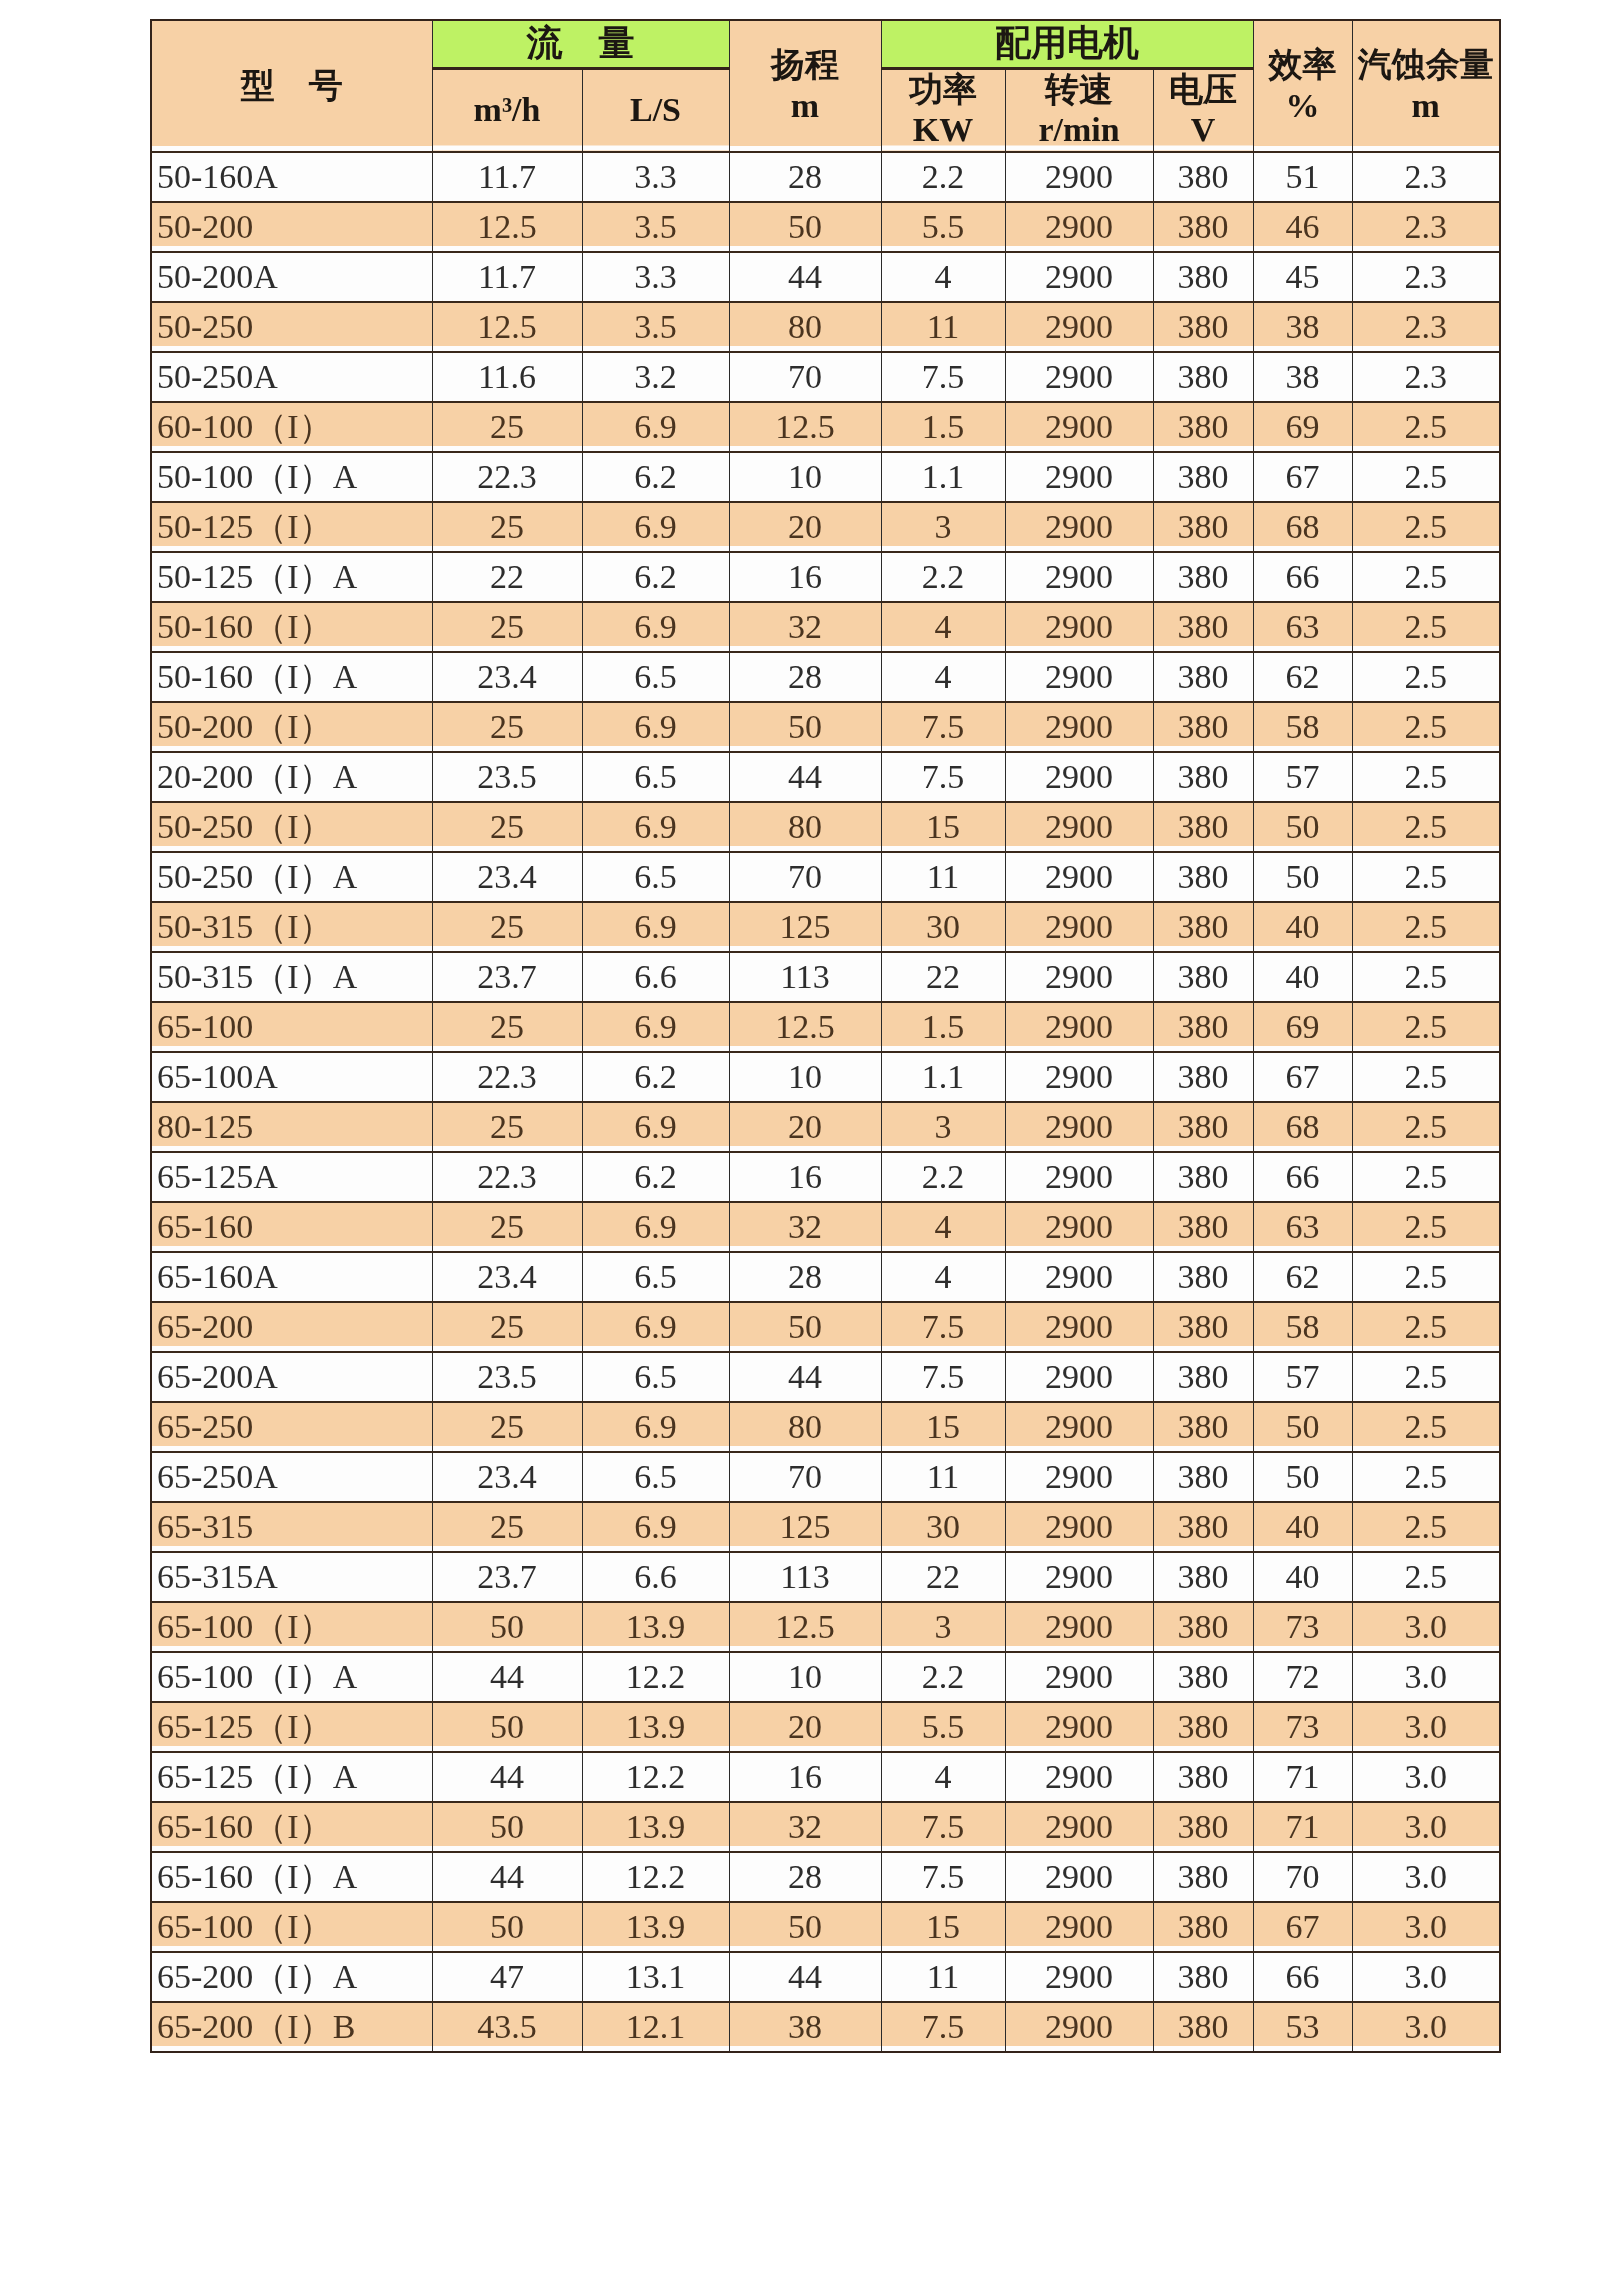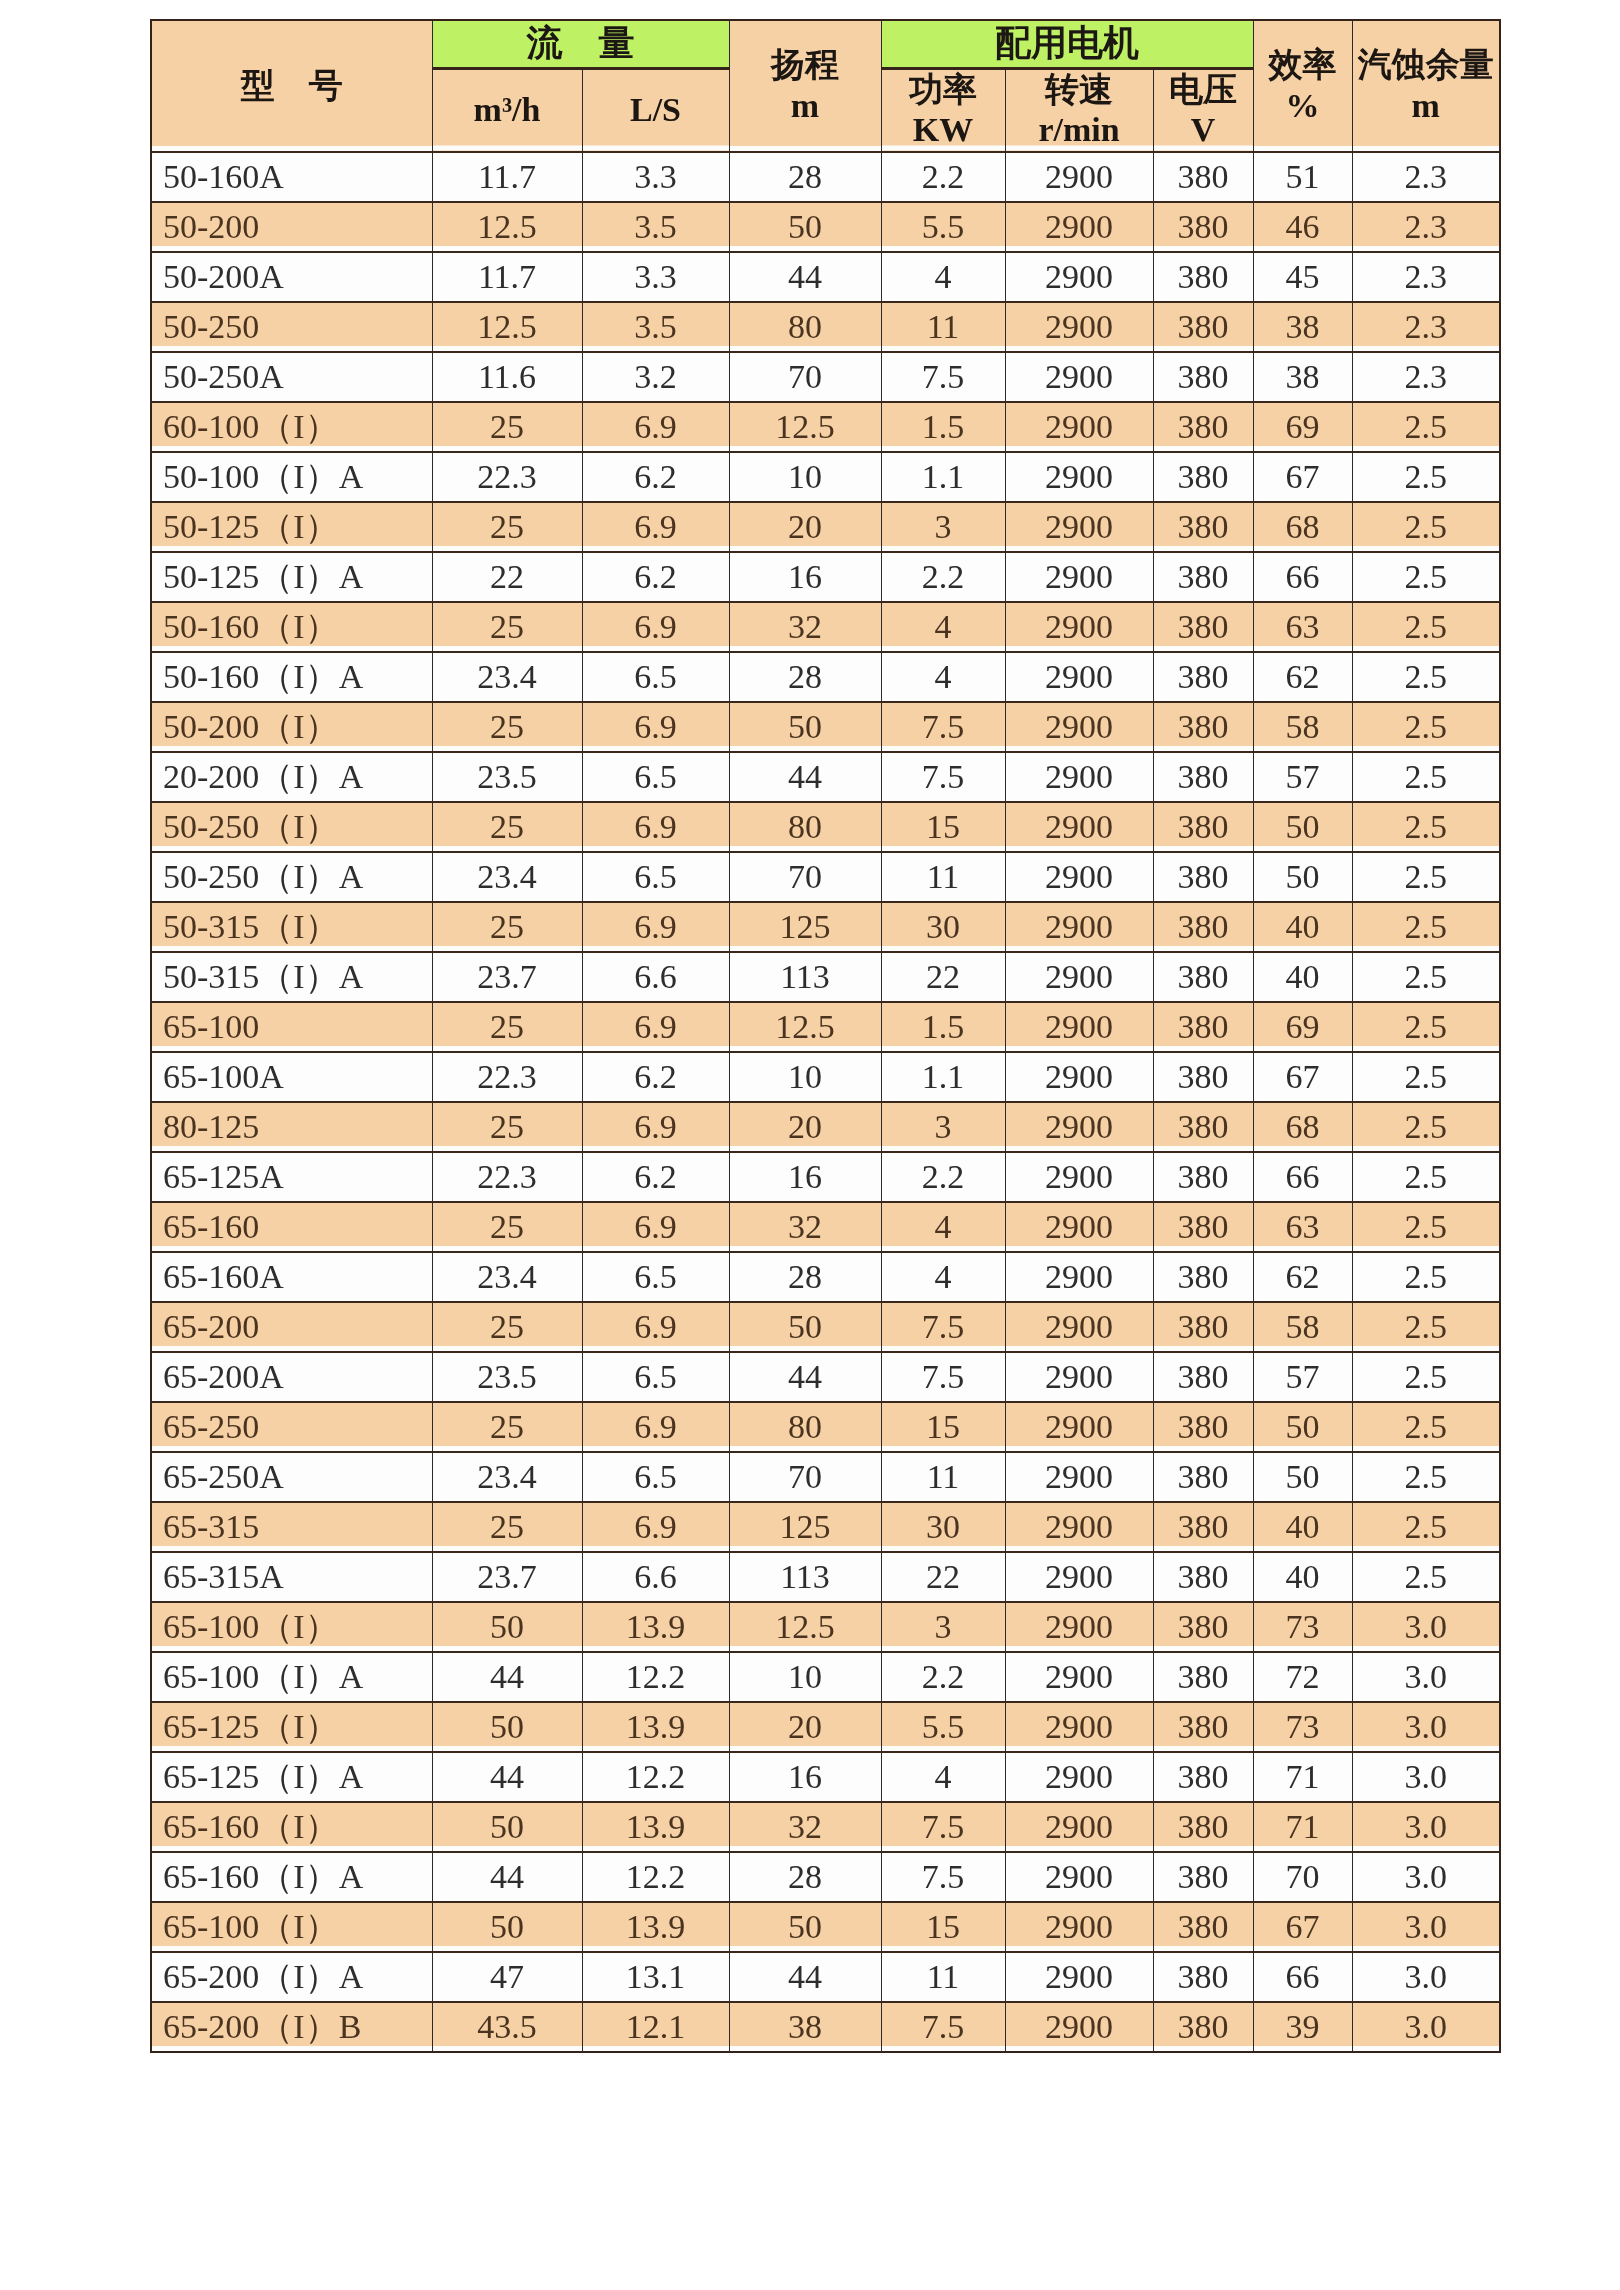--- a/index.html
+++ b/index.html
@@ -61,21 +61,21 @@
   }
   tbody tr.peach td {
     background: linear-gradient(to bottom,
       #f7d1a6 0,
       #f7d1a6 calc(100% - 4.5px),
       #fdfdfd calc(100% - 4.5px));
     color: #4a341f;
   }
   tbody td.model {
     text-align: left;
-    padding-left: 11px;
+    padding-left: 5px;
   }
 </style>
 </head>
 <body>
 
 <table class="spec-table">
   <colgroup>
     <col style="width:281px">
     <col style="width:150px">
     <col style="width:147px">
@@ -518,18 +518,18 @@
         <td>3.0</td>
       </tr>
       <tr class="peach">
         <td class="model">65-200（I）B</td>
         <td>43.5</td>
         <td>12.1</td>
         <td>38</td>
         <td>7.5</td>
         <td>2900</td>
         <td>380</td>
-        <td>39</td>
+        <td>53</td>
         <td>3.0</td>
       </tr>
     </tbody>
 </table>
 
 
 </body></html>

